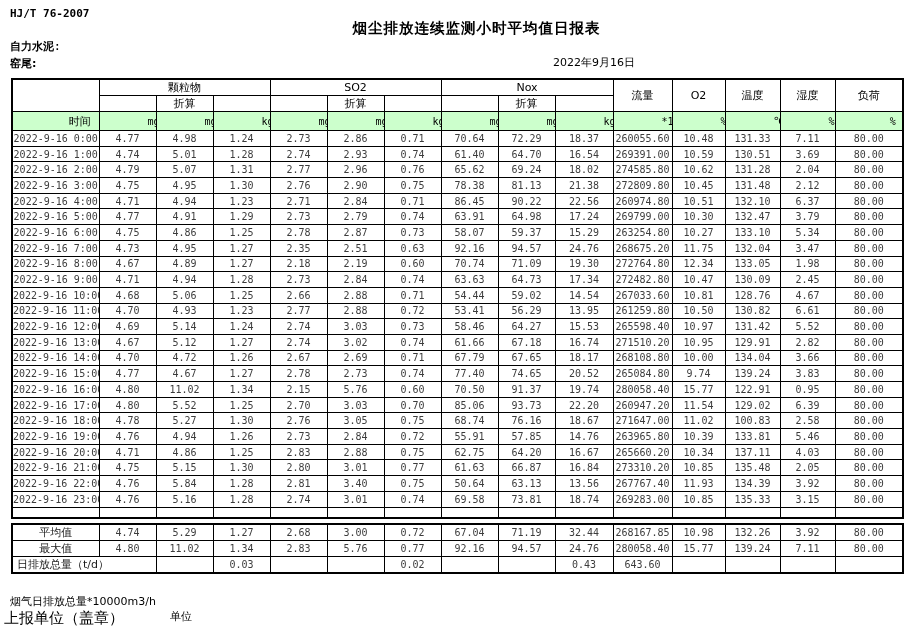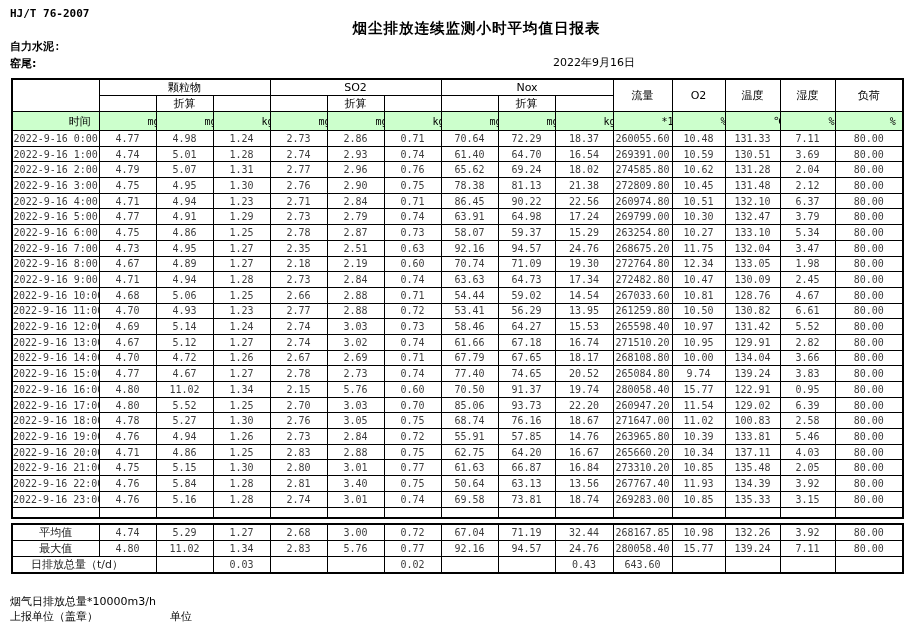--- a/index.html
+++ b/index.html
@@ -20,24 +20,24 @@
      overflow:hidden;white-space:nowrap;padding:0;}
   .h1 td,.h2 td{height:14px;font-size:11px;}
   .units td{height:18px;background:var(--green,#ccffcc);font-size:10px;
             font-family:"DejaVu Sans Mono", monospace;padding-left:48px;}
   .units td.cn{font-family:"DejaVu Sans", sans-serif;font-size:11px;}
   td.n,td.t{height:14.7px;font-size:10px;color:var(--dtext,#3c3c3c);
             font-family:"DejaVu Sans Mono", monospace;}
   td.lab{height:14.7px;font-size:11px;color:#1a1a1a;}
   tr.blank td{height:9px;}
   tr.samples td{border-bottom:2px solid var(--border,#000);}
-  td.left{text-align:left;padding-left:18px;white-space:nowrap;}
+  td.left{text-align:left;padding-left:4px;white-space:nowrap;}
   .summary{margin-top:4px;}
   .footer1{left:10px;top:594px;font-size:11px;}
-  .footer2{left:10px;top:609px;font-size:11px;text-align:right;}
+  .footer2{left:4px;top:609px;font-size:15px;text-align:right;}
   .footer3{left:170px;top:609px;font-size:11px;}
 </style>
 </head>
 <body>
 
 <div class="abs std-code">HJ/T  76-2007</div>
 <div class="abs title">烟尘排放连续监测小时平均值日报表</div>
 <div class="abs company">自力水泥:</div>
 <div class="abs kiln">窑尾:</div>
 <div class="abs date">2022年9月16日</div>

